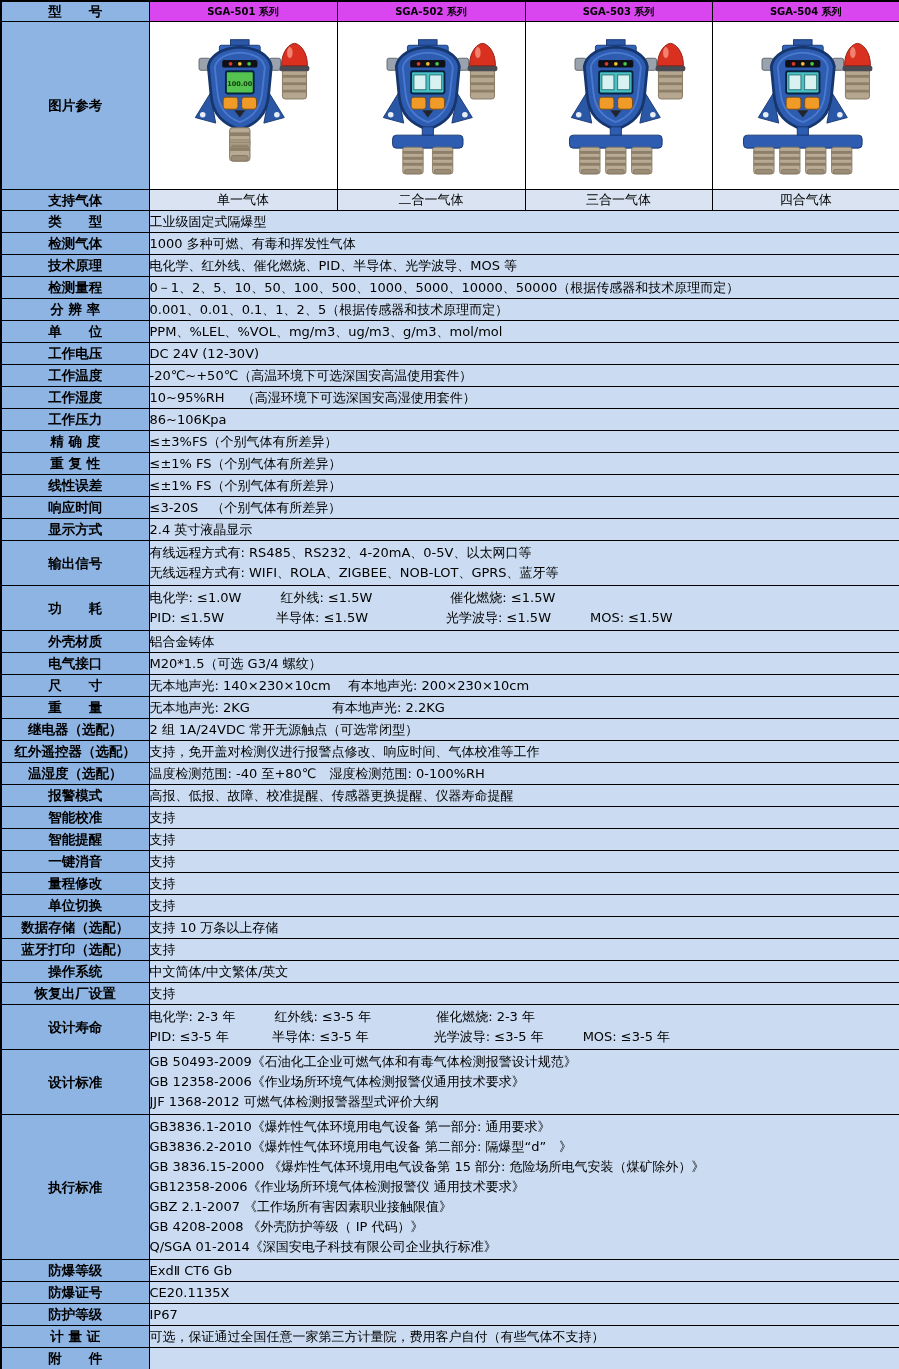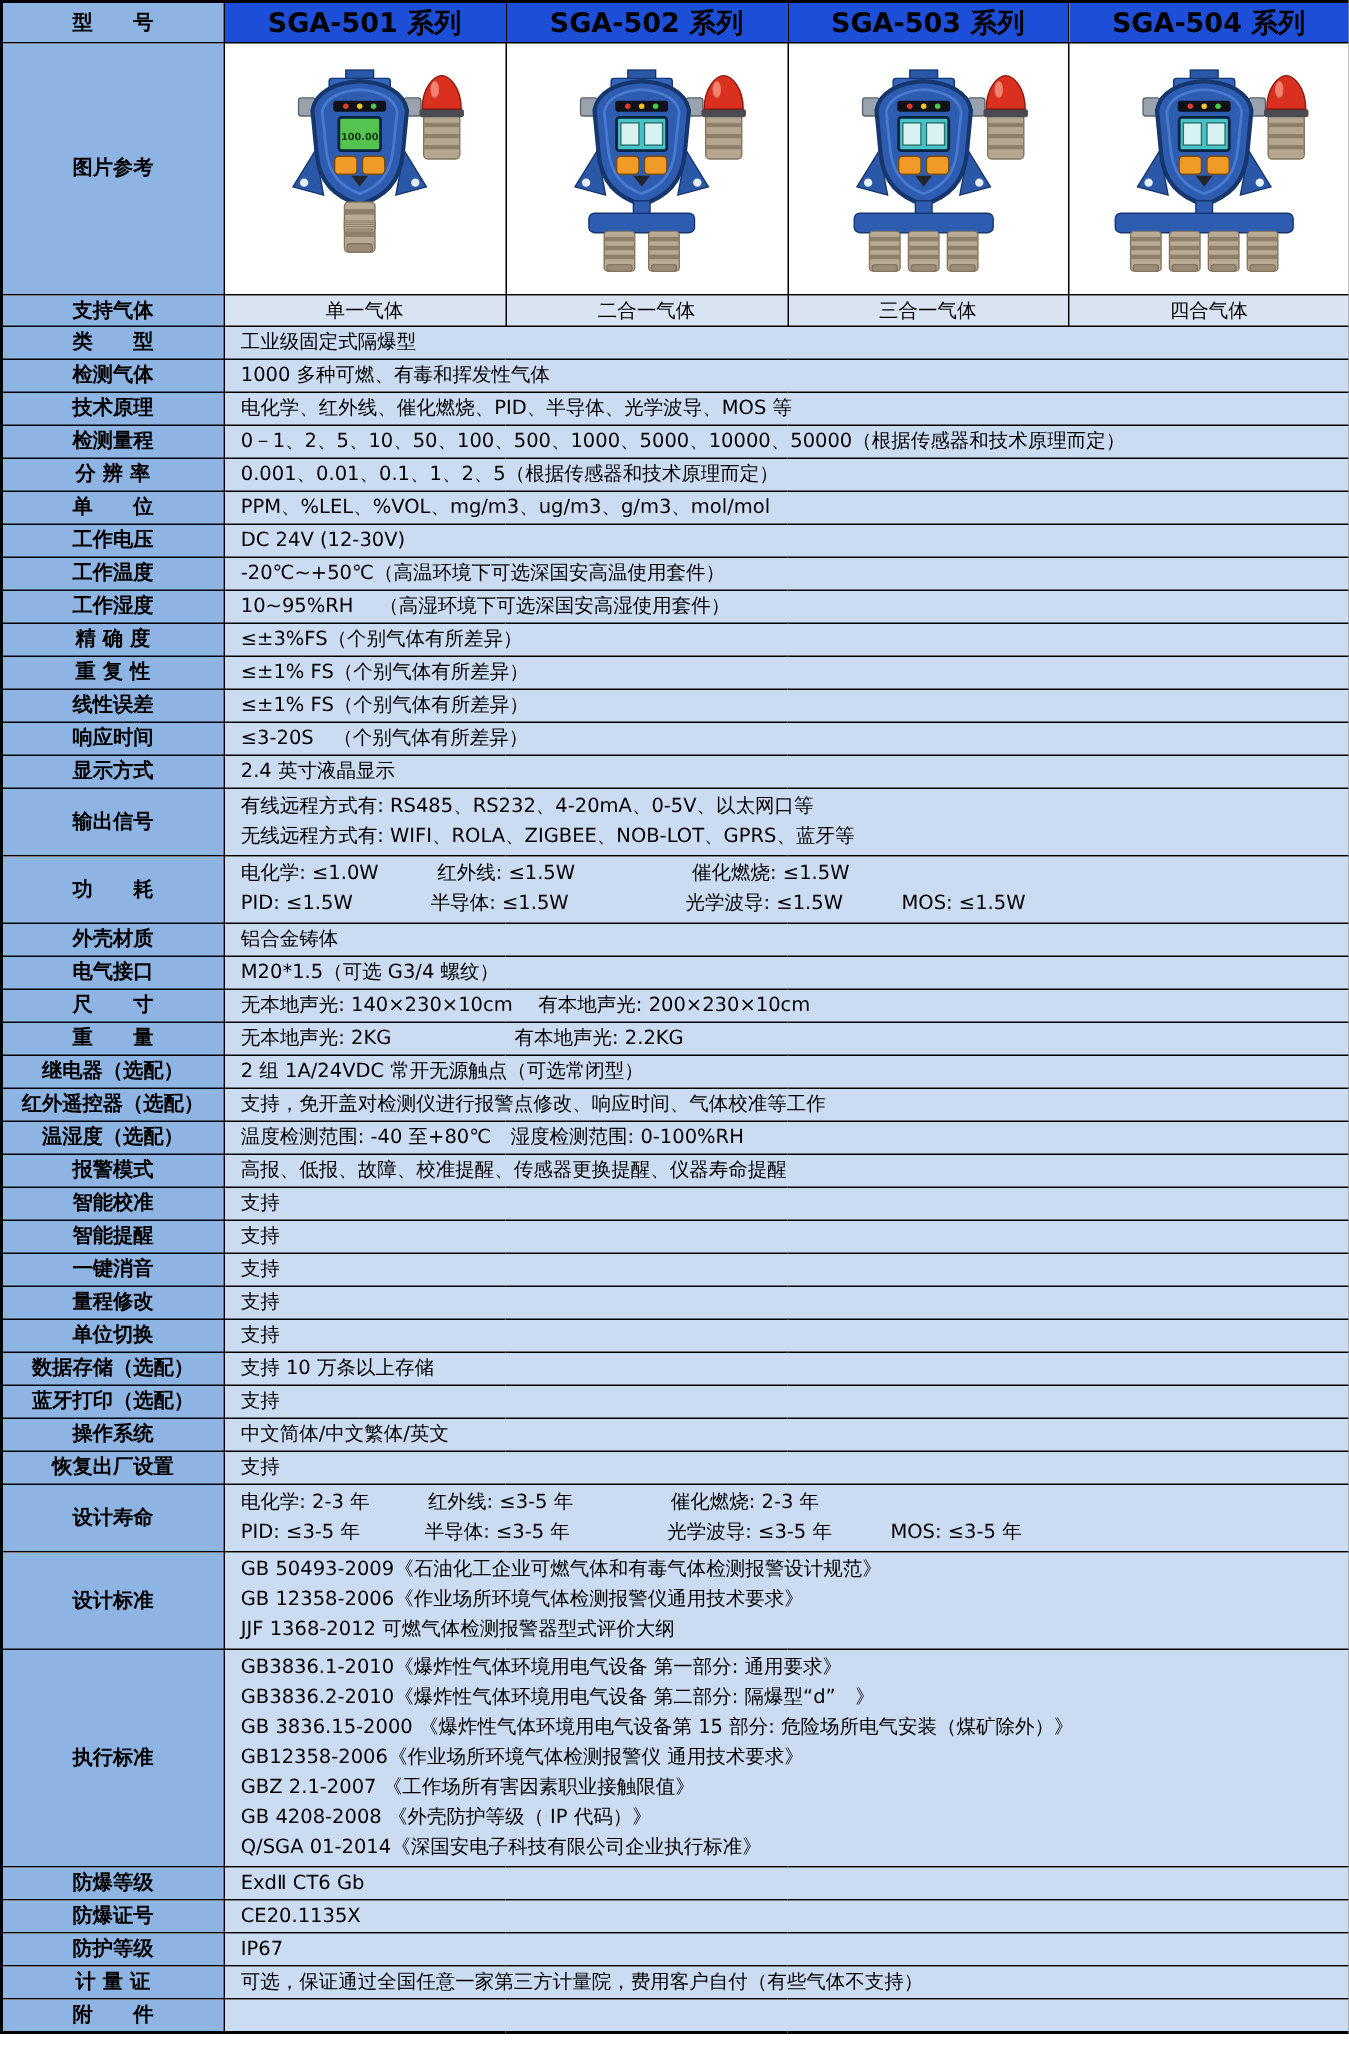--- a/index.html
+++ b/index.html
@@ -1,24 +1,24 @@
 <!DOCTYPE html>
 <html><head>
 <meta charset="utf-8">
 <style>
   html,body{margin:0;padding:0;background:#fff;}
   body{width:899px;font-family:"DejaVu Sans","Liberation Sans",sans-serif;color:#000;}
   table{border-collapse:collapse;width:899px;table-layout:fixed;border:2px solid #000;}
   td{border:1px solid #000;overflow:hidden;}
   td.lbl{width:146px;background:#8DB4E2;font-weight:bold;text-align:center;font-size:13.5px;padding:2px 3px;line-height:15px;}
-  td.val{background:#CBDCF2;font-size:13px;padding:2px 11px;text-align:left;}
+  td.val{background:#CBDCF2;font-size:13px;padding:2px 0;text-align:left;}
   td.val div{line-height:15px;white-space:pre-wrap;}
   tr.single td{height:17px;}
   tr.multi td.val div{line-height:20px;}
-  td.model{background:#1d4ed8;font-weight:bold;text-align:center;font-size:18px;height:17px;}
+  td.model{background:#d946ef;font-weight:bold;text-align:center;font-size:10px;height:17px;}
   td.imgcell{background:#ffffff;text-align:center;vertical-align:middle;height:143px;padding:12px;}
   td.support{background:#D9E3F2;text-align:center;font-size:13px;height:17px;}
   svg.det{display:block;margin:0 auto;}
 </style>
 </head>
 <body>
 
 <svg width="0" height="0" style="position:absolute" aria-hidden="true">
   <defs>
     <g id="det-body">
@@ -190,20 +190,26 @@
           <div>-20℃~+50℃（高温环境下可选深国安高温使用套件）</div>
         </td>
       </tr>
   <tr class="single">
         <td class="lbl">工作湿度</td>
         <td class="val" colspan="4">
           <div>10~95%RH　 （高湿环境下可选深国安高湿使用套件）</div>
         </td>
       </tr>
   <tr class="single">
+        <td class="lbl">工作压力</td>
+        <td class="val" colspan="4">
+          <div>86~106Kpa</div>
+        </td>
+      </tr>
+  <tr class="single">
         <td class="lbl">精 确 度</td>
         <td class="val" colspan="4">
           <div>≤±3%FS（个别气体有所差异）</div>
         </td>
       </tr>
   <tr class="single">
         <td class="lbl">重 复 性</td>
         <td class="val" colspan="4">
           <div>≤±1% FS（个别气体有所差异）</div>
         </td>

